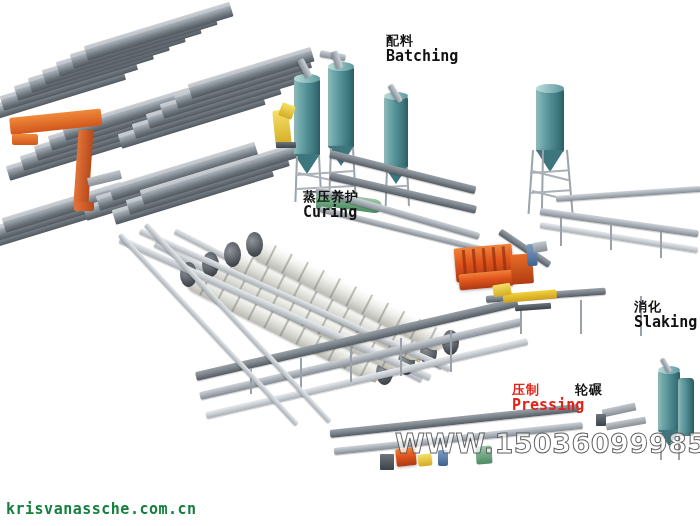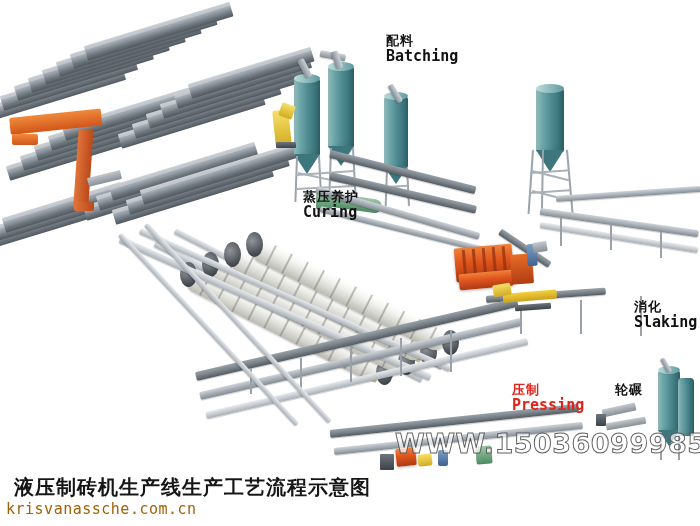--- a/index.html
+++ b/index.html
@@ -70,21 +70,21 @@
   #watermark div{font-family:"DejaVu Sans","Liberation Sans",sans-serif;font-weight:bold;
      color:rgba(255,255,255,.40);
      -webkit-text-stroke:1px rgba(70,70,70,.85);
      text-shadow:0 0 1px rgba(255,255,255,.5);white-space:nowrap;}
   #wm-url{font-size:27px;letter-spacing:0.5px;}
   #wm-qq{font-size:27px;letter-spacing:2px;margin-top:6px;}
 
   
   #title-cn{position:absolute;left:14px;top:474px;font-size:20px;font-weight:bold;color:#161616;
      font-family:"DejaVu Sans","Liberation Sans",sans-serif;letter-spacing:1px;white-space:nowrap;}
-  #title-site{position:absolute;left:6px;top:500px;font-size:15px;font-weight:normal;color:#a16207;
+  #title-site{position:absolute;left:6px;top:500px;font-size:15px;font-weight:bold;color:#15803d;
      font-family:"DejaVu Sans Mono","Liberation Mono",monospace;letter-spacing:0.5px;white-space:nowrap;}
 </style>
 </head>
 <body>
 
 <div id="stage">
 
   <div class="abs" style="left:-10px;top:78px;width:250px;height:250px;">
 
     <div class="stackrow" style="left:0px;top:28px;width:140px;transform:rotate(-17deg);"></div>
@@ -351,24 +351,23 @@
   <div class="lbl" style="left:634px;top:300px;">
     <span class="cn">消化</span>
     <span class="en">Slaking</span>
   </div>
 
   <div class="lbl red" style="left:512px;top:383px;">
     <span class="cn">压制</span>
     <span class="en">Pressing</span>
   </div>
 
-  <div class="lbl" style="left:575px;top:383px;margin-left:40px;">
+  <div class="lbl" style="left:575px;top:383px;">
     <span class="cn">轮碾</span>
   </div>
 
   <div id="watermark">
     <div id="wm-url">WWW.15036099985.COM</div>
   </div>
 
-  <div id="title-cn">液压制砖机生产线生产工艺流程示意图</div>
   <div id="title-site">krisvanassche.com.cn</div>
 
 </div>
 
 </body></html>

